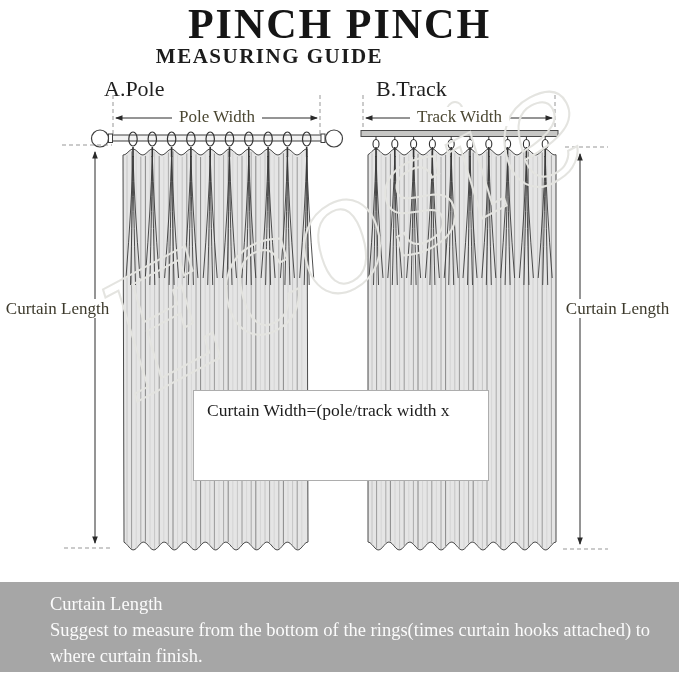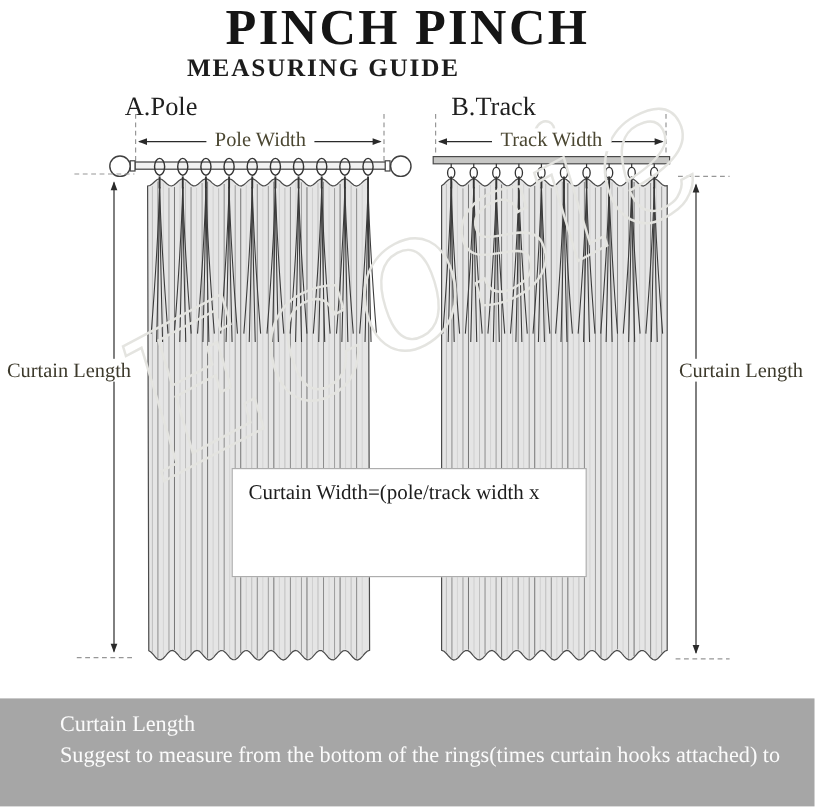--- a/index.html
+++ b/index.html
@@ -319,15 +319,16 @@
       </g>
     </svg>
 
   <div class="abs" id="formula-box">
     <div class="fline">Curtain Width=(pole/track width x</div>
   </div>
 
   <div class="abs" id="footer-band">
     <div class="fb">Curtain Length</div>
     <div class="fb">Suggest to measure from the bottom of the rings(times curtain hooks attached) to</div>
+    <div class="fb">where curtain finish.</div>
   </div>
 
 </div>
 
 </body></html>

